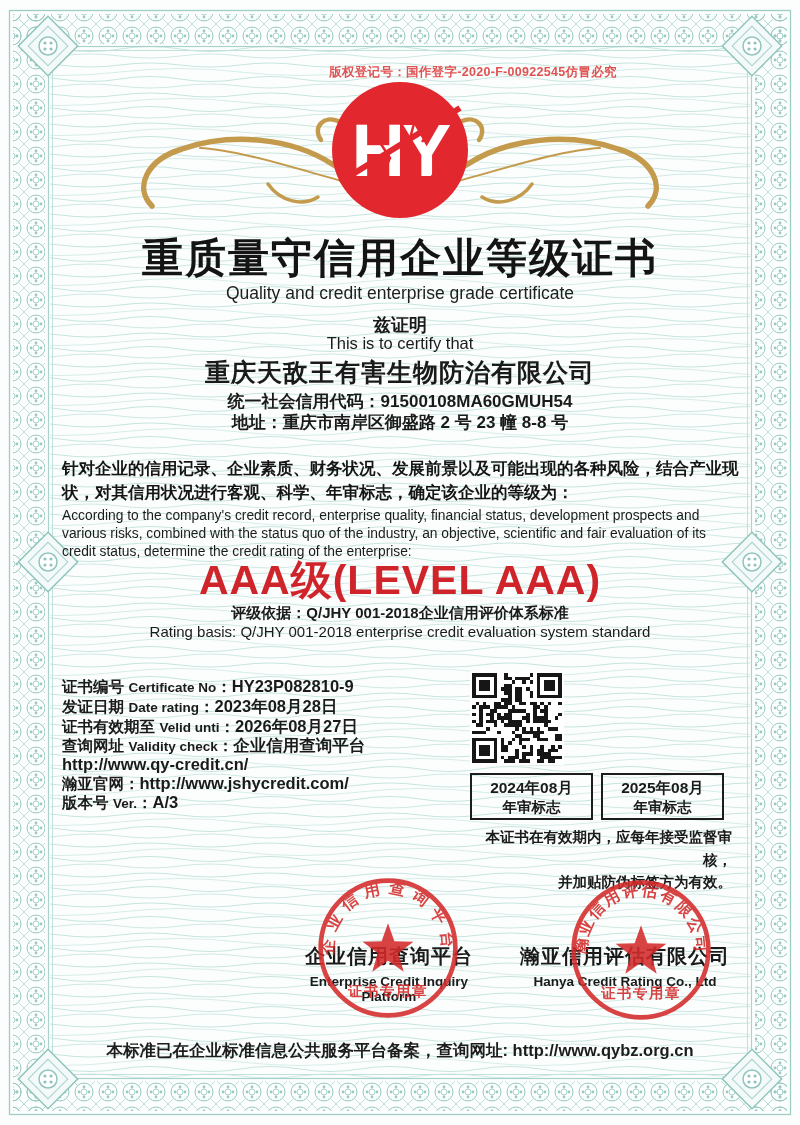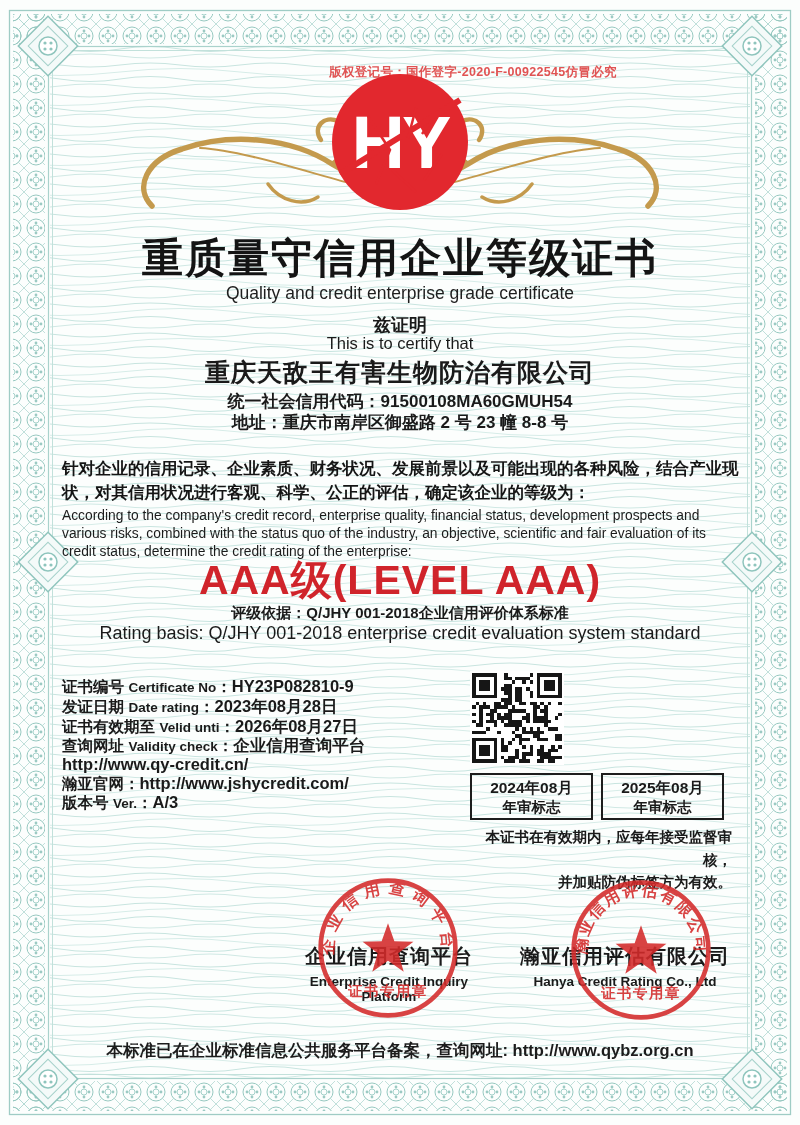--- a/index.html
+++ b/index.html
@@ -9,37 +9,37 @@
     font-family:"Liberation Sans","DejaVu Sans",sans-serif;
     color:#1a1a1a;
   }
   .bg-svg{position:absolute;left:0;top:0;width:800px;height:1125px;z-index:0;}
   .abs{position:absolute;z-index:2;}
   .ctr{left:0;right:0;text-align:center;}
 
   .copyright{top:64px;left:146px;width:654px;text-align:center;
     font-size:12.5px;font-weight:600;color:#e05353;letter-spacing:.3px;}
 
-  .logo-wrap{left:332px;top:74px;width:136px;height:136px;}
+  .logo-wrap{left:332px;top:82px;width:136px;height:136px;}
 
   .title-zh{top:231px;font-size:41px;font-weight:700;letter-spacing:2px;color:#141414;}
   .title-en{top:283px;font-size:17.5px;font-weight:500;color:#1e1e1e;}
   .certify-zh{top:313px;font-size:18px;font-weight:600;}
   .certify-en{top:334px;font-size:16.5px;}
   .company-name{top:356px;font-size:25px;font-weight:800;letter-spacing:1px;}
   .company-code{top:390px;font-size:17px;font-weight:600;}
   .company-addr{top:411px;font-size:17px;font-weight:600;}
 
   .eval{top:456px;left:62px;width:678px;text-align:left;}
   .eval-zh{font-size:16.5px;line-height:24px;font-weight:600;color:#151515;}
   .eval-en{font-size:13.8px;line-height:18px;font-weight:500;margin-top:3px;color:#1b1b1b;}
 
   .rating-level{top:553px;font-size:41px;font-weight:800;color:#d0242b;letter-spacing:1px;}
   .basis-zh{top:604px;font-size:15px;font-weight:600;}
-  .basis-en{top:623px;font-size:18px;font-weight:500;}
+  .basis-en{top:623px;font-size:15px;font-weight:500;}
 
   .details{top:677px;left:62px;width:402px;}
   .d-line{height:19.4px;white-space:nowrap;}
   .lz{font-size:15.5px;font-weight:600;}
   .le{font-size:13.5px;font-weight:700;}
   .colon{font-size:15.5px;font-weight:600;}
   .val{font-size:16.5px;font-weight:600;}
 
   .qr-box{left:470px;top:671px;width:94px;height:94px;background:#fff;padding:2px;box-sizing:border-box;}
   .qr-note{left:585px;top:667px;width:166px;font-size:15px;line-height:22.4px;
@@ -154,21 +154,21 @@
   <div class="abs ctr title-zh">重质量守信用企业等级证书</div>
   <div class="abs ctr title-en">Quality and credit enterprise grade certificate</div>
   <div class="abs ctr certify-zh">兹证明</div>
   <div class="abs ctr certify-en">This is to certify that</div>
 
   <div class="abs ctr company-name">重庆天敌王有害生物防治有限公司</div>
   <div class="abs ctr company-code">统一社会信用代码：91500108MA60GMUH54</div>
   <div class="abs ctr company-addr">地址：重庆市南岸区御盛路 2 号 23 幢 8-8 号</div>
 
   <div class="abs eval">
-    <div class="eval-zh">针对企业的信用记录、企业素质、财务状况、发展前景以及可能出现的各种风险，结合产业现状，对其信用状况进行客观、科学、公正的评估，确定该企业的等级为：</div>
+    <div class="eval-zh">针对企业的信用记录、企业素质、财务状况、发展前景以及可能出现的各种风险，结合产业现状，对其信用状况进行客观、科学、年审标志，确定该企业的等级为：</div>
     <div class="eval-en">According to the company's credit record, enterprise quality, financial status, development prospects and various risks, combined with the status quo of the industry, an objective, scientific and fair evaluation of its credit status, determine the credit rating of the enterprise:</div>
   </div>
 
   <div class="abs ctr rating-level">AAA级(LEVEL AAA)</div>
   <div class="abs ctr basis-zh">评级依据：Q/JHY 001-2018企业信用评价体系标准</div>
   <div class="abs ctr basis-en">Rating basis: Q/JHY 001-2018 enterprise credit evaluation system standard</div>
 
   <div class="abs details">
     <div class="d-line">
       <span class="lz">证书编号</span>

